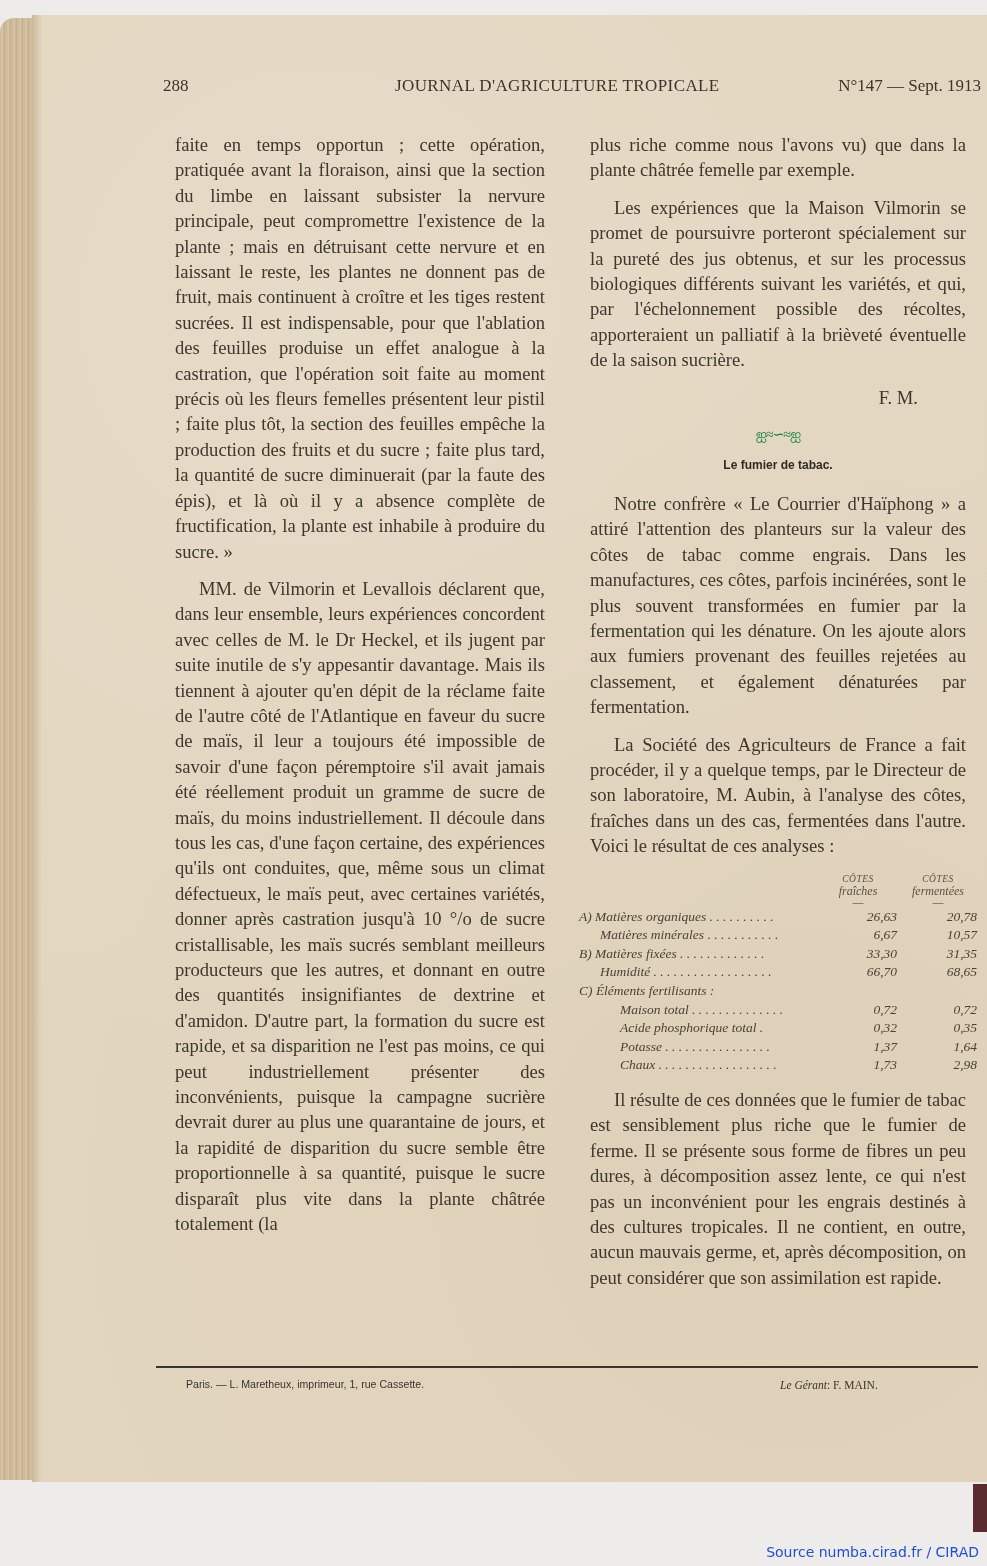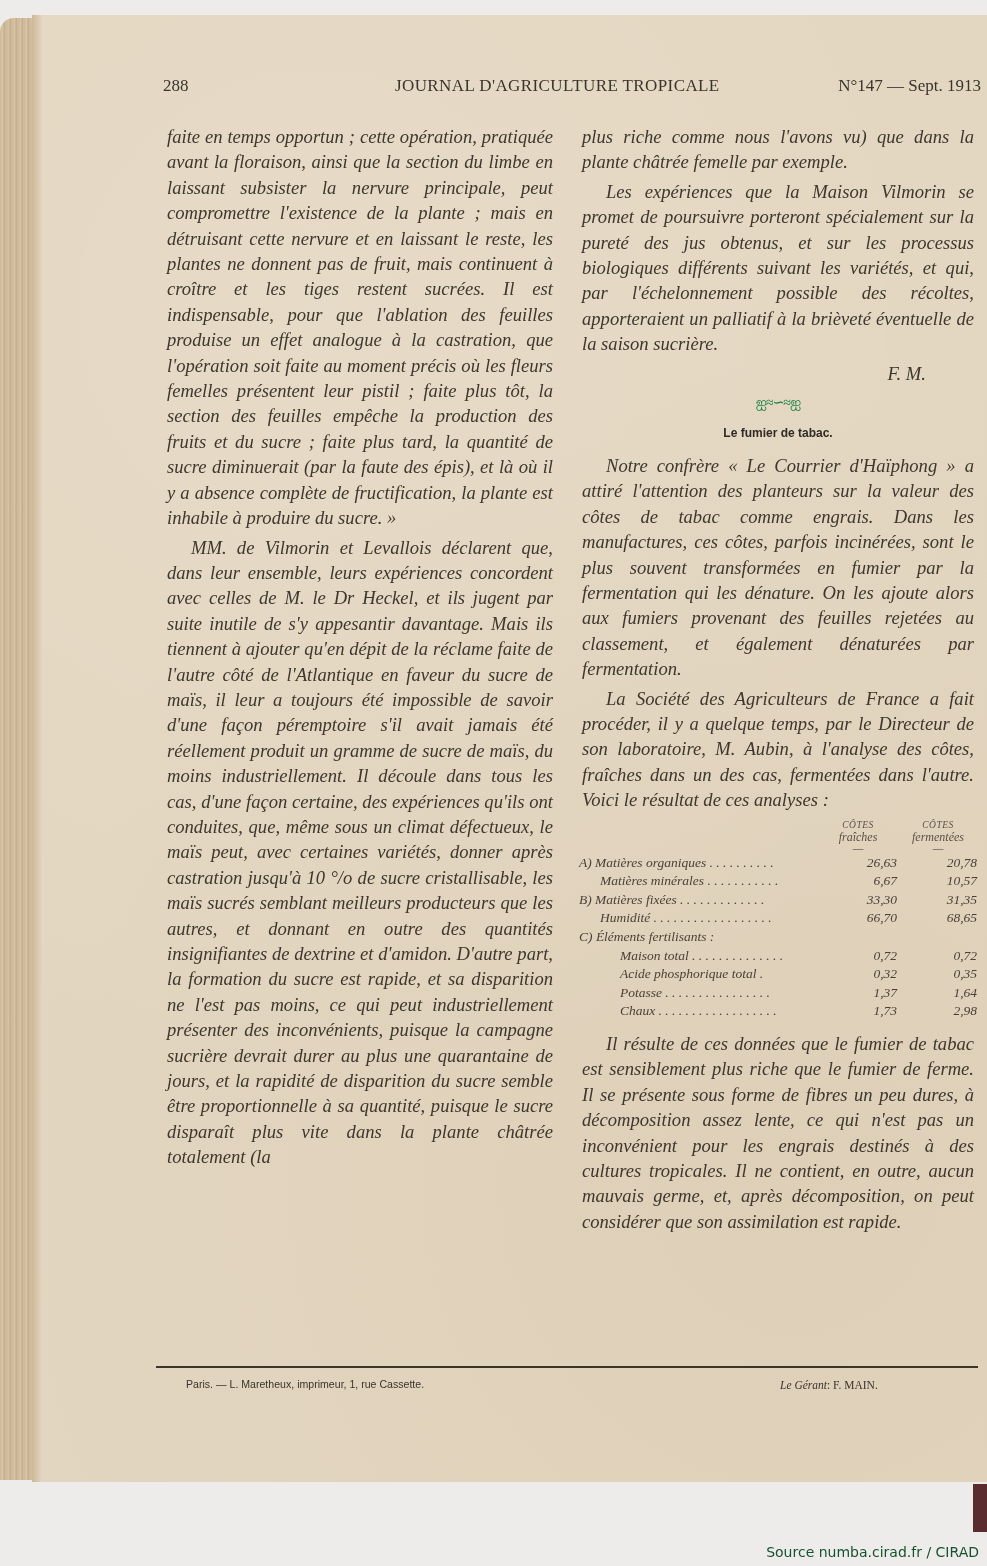--- a/index.html
+++ b/index.html
@@ -33,21 +33,21 @@
     .running-head .issue { position: absolute; right: 0; top: 0; }
 
     .col {
       position: absolute; top: 120px;
       font-family: "Liberation Serif", serif;
       color: #3e372e; font-size: 18.6px; line-height: 25.4px;
       text-align: justify;
     }
     .col-left { left: 163px; width: 394px; }
     .col-right { left: 578px; width: 400px; }
-    .col p { margin: 4px; font-style: italic; }
+    .col p { margin: 12px; }
     .indent { text-indent: 24px; }
     .sig { text-align: right; padding-right: 48px; }
     .ornament { text-align: center; font-size: 14px; color: #15803d; margin: 2px 0 6px 0; letter-spacing: -1px; }
     .section-title {
       text-align: center; font-family: "Liberation Sans", sans-serif; font-weight: bold;
       font-size: 12px; color: #2f2a24; margin: 4px 0 6px 0;
     }
 
     .analysis-table {
       width: 100%; border-collapse: collapse;
@@ -71,21 +71,21 @@
     .imprint {
       position: absolute; top: 1378px; font-family: "Liberation Sans", sans-serif;
       font-size: 11.5px; color: #3a342c; transform: scaleX(0.92); transform-origin: left;
     }
     .imprint-left { left: 186px; }
     .imprint-right { left: 780px; font-family: "Liberation Serif", serif; font-size: 12.5px; }
     .imprint-right i { font-style: italic; }
 
     .source-credit {
       position: absolute; right: 8px; bottom: 6px; font-family: "DejaVu Sans", sans-serif;
-      font-size: 14px; color: #14532d;
+      font-size: 14px; color: #1d4ed8;
     }
     .corner-dark {
       position: absolute; right: 0; top: 1484px; width: 14px; height: 48px; background: #5a2c30;
     }
   </style>
 </head>
 <body>
 
 <div class="page-stack"></div>
 <div class="page">

